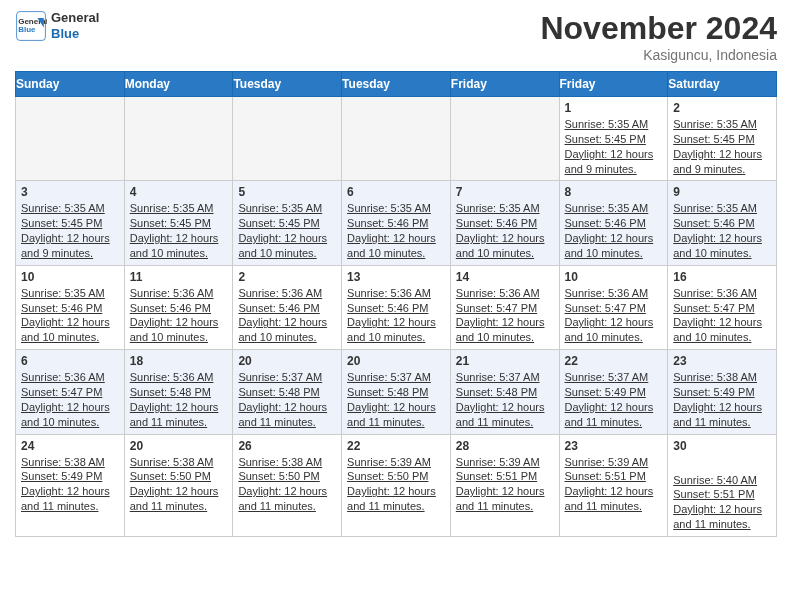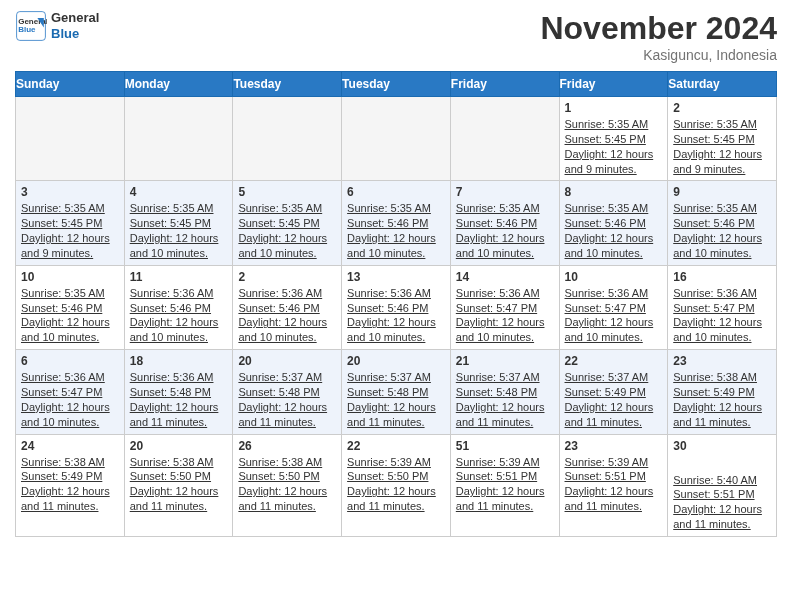--- a/index.html
+++ b/index.html
@@ -329,21 +329,21 @@
 and 11 minutes.</div>
           </td>
           <td>
             <span class="day-number">22</span>
             <div class="day-info" style="white-space: pre-line;">Sunrise: 5:39 AM
 Sunset: 5:50 PM
 Daylight: 12 hours
 and 11 minutes.</div>
           </td>
           <td>
-            <span class="day-number">51</span>
+            <span class="day-number">28</span>
             <div class="day-info" style="white-space: pre-line;">Sunrise: 5:39 AM
 Sunset: 5:51 PM
 Daylight: 12 hours
 and 11 minutes.</div>
           </td>
           <td>
             <span class="day-number">23</span>
             <div class="day-info" style="white-space: pre-line;">Sunrise: 5:39 AM
 Sunset: 5:51 PM
 Daylight: 12 hours

